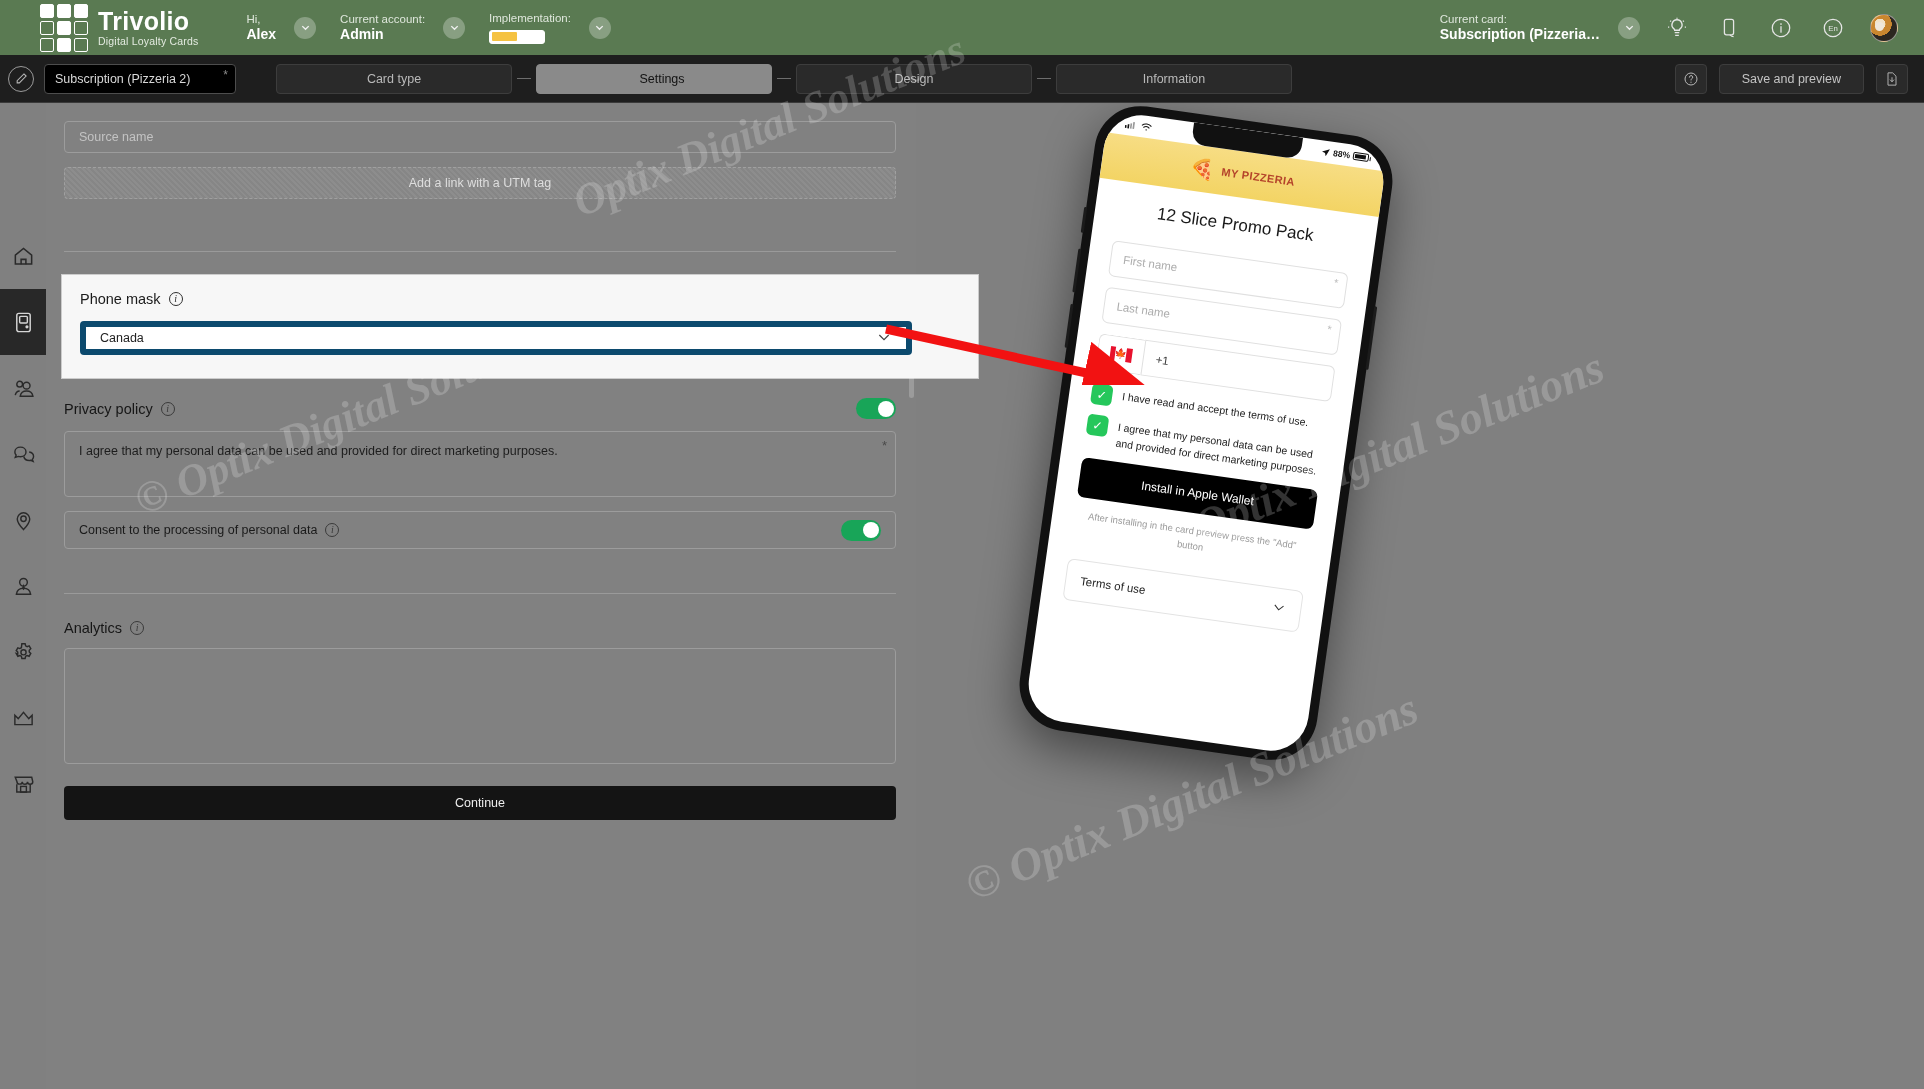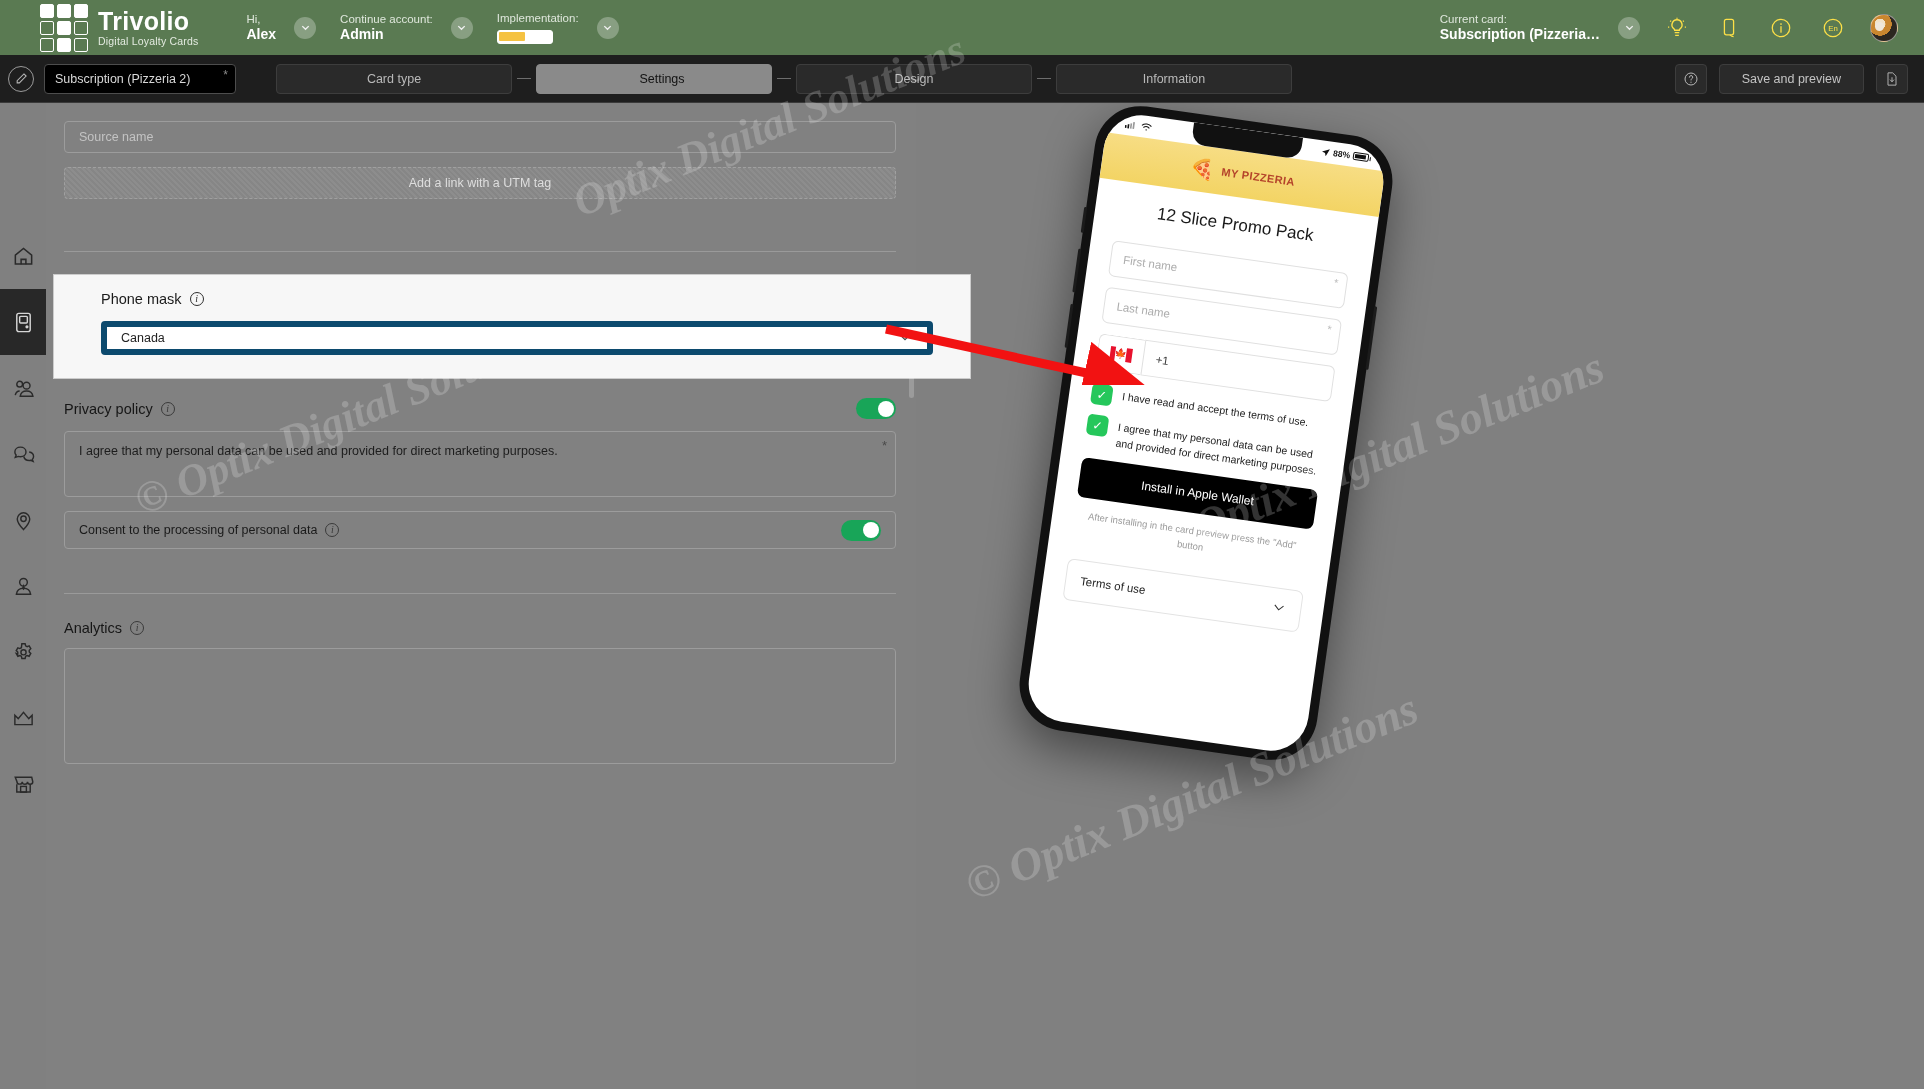--- a/index.html
+++ b/index.html
@@ -39,21 +39,21 @@
 
   .prog-outer {
     width: 56px; height: 14px; border: 1.5px solid #fff;
     border-radius: 3px; margin-top: 4px; padding: 1.5px; background: #fff;
   }
   .prog-inner { height: 100%; background: #f5c242; border-radius: 1px; }
 
   .hdr-right { margin-left: auto; display: flex; align-items: center; padding-right: 26px; justify-content: flex-end; }
   .ic-btn {
     width: 30px; height: 30px; margin-left: 22px;
-    display: flex; align-items: center; justify-content: center; color: #fde047; text-decoration: underline;
+    display: flex; align-items: center; justify-content: center; color: #e5e5e5; text-decoration: underline;
   }
   .ic-btn svg { width: 22px; height: 22px; }
   .avatar {
     width: 28px; height: 28px; border-radius: 50%; margin-left: 22px;
     background: radial-gradient(circle at 35% 35%, #f2e3c9 0 22%, #c9862f 23% 48%, #2c2620 49% 100%);
     border: 1px solid rgba(255,255,255,.5); overflow: hidden; position: relative;
   }
   .avatar::after {
     content:""; position:absolute; left:4px; top:7px; width:9px; height:9px;
     border-radius:50%; background:#efe7db;
@@ -126,24 +126,23 @@
   .dashed-btn {
     height: 32px; margin-top: 14px; border-radius: 4px; width: 832px;
     background: repeating-linear-gradient(45deg,#8d8d8d 0 2px,#868686 2px 4px);
     border: 1px dashed #a0a0a0; color: #dedede; font-size: 12.5px;
     display: flex; align-items: center; justify-content: center;
   }
   .hr { height: 1px; background: #9a9a9a; margin: 52px 0 0 0; width: 832px; }
 
   
   .spotlight {
-    position: absolute; left: 8px; top: 172px; width: 916px; height: 103px;
+    position: absolute; left: 16px; top: 172px; width: 916px; height: 103px;
     background: #f7f7f7; box-shadow: 0 0 0 1px rgba(255,255,255,.6);
     z-index: 5;
-    padding-left: 29px;
   }
   .sp-inner { padding: 16px 18px 0 18px; }
   .sec-title { font-size: 14.5px; color: #1b1b1b; display: flex; align-items: center; }
   .info-i {
     width: 14px; height: 14px; border-radius: 50%; border: 1.2px solid #3a3a3a;
     display: inline-flex; align-items: center; justify-content: center;
     font-size: 10px; font-style: italic; margin-left: 8px; color: #3a3a3a;
     font-family: "Liberation Serif", serif; line-height: 1;
   }
   .info-i.light { border-color: #2f2f2f; color: #2f2f2f; }
@@ -325,21 +324,21 @@
       <div class="hdr-label">Hi,</div>
       <div class="hdr-value">Alex</div>
     </div>
     <div class="chev-btn">
       <svg viewBox="0 0 24 24" fill="none" stroke="#f0f0f0" stroke-width="3">
           <path d="M5 9l7 7 7-7"></path>
         </svg>
     </div>
 
     <div class="hdr-block" style="margin-left:24px">
-      <div class="hdr-label">Continue account:</div>
+      <div class="hdr-label">Current account:</div>
       <div class="hdr-value">Admin</div>
     </div>
     <div class="chev-btn">
       <svg viewBox="0 0 24 24" fill="none" stroke="#f0f0f0" stroke-width="3">
           <path d="M5 9l7 7 7-7"></path>
         </svg>
     </div>
 
     <div class="hdr-block" style="margin-left:24px">
       <div class="hdr-label">Implementation:</div>
@@ -522,20 +521,21 @@
       <div class="hr2"></div>
 
       <div style="margin-top:26px">
         <div class="lbl-txt">
           <span>Analytics</span>
           <span class="info-i">i</span>
         </div>
         <div class="analytics-box"></div>
       </div>
 
+      <div class="continue-btn">Continue</div>
     </div>
 
     <div class="spotlight">
       <div class="sp-inner">
         <div class="sec-title">
           <span>Phone mask</span>
           <span class="info-i light">i</span>
         </div>
         <div class="select-box">
           <span>Canada</span>

